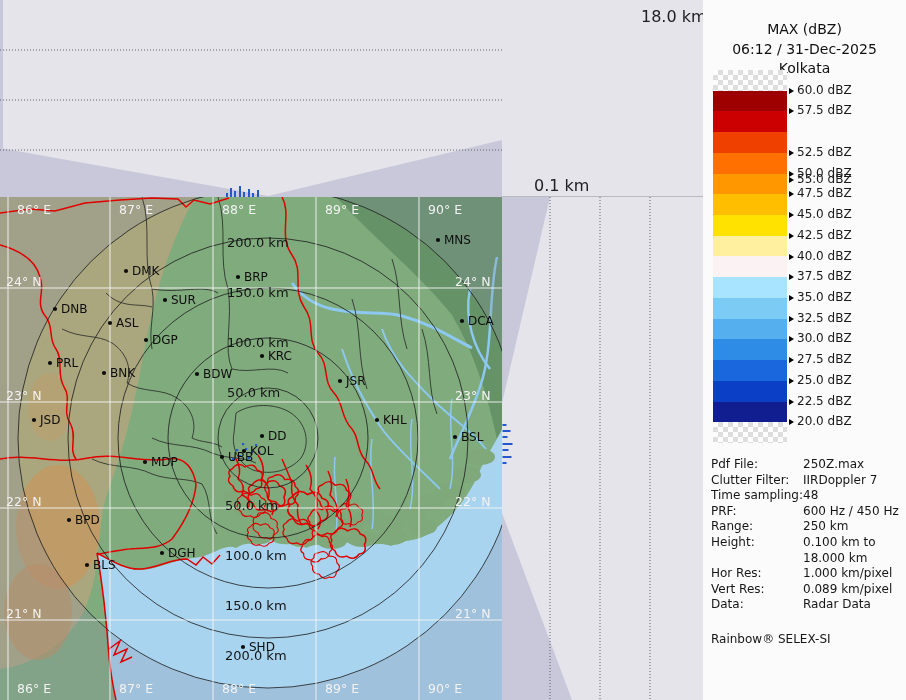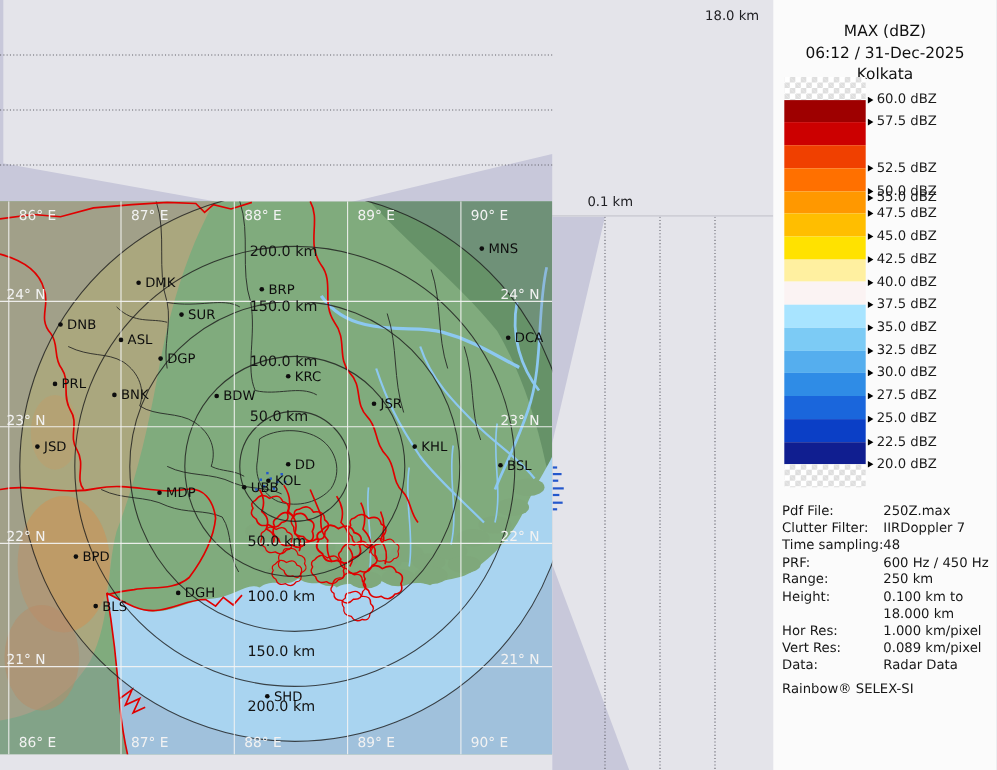--- a/index.html
+++ b/index.html
@@ -1,43 +1,43 @@
 <!DOCTYPE html>
 <html><head>
 <meta charset="utf-8">
 <style>
   html,body{margin:0;padding:0}
   body{width:906px;height:700px;overflow:hidden;background:#e4e4ea;font-family:"DejaVu Sans",sans-serif}
   .stage{position:relative;width:906px;height:700px}
   .top-strip{position:absolute;left:0;top:0;width:703px;height:197px;background:#e4e4ea}
   .right-strip{position:absolute;left:502px;top:197px;width:201px;height:503px;background:#e4e4ea}
-  .map-panel{position:absolute;left:0;top:183px;width:446px;height:503px}
+  .map-panel{position:absolute;left:0;top:197px;width:446px;height:503px}
   svg{display:block}
   svg text{font-family:"DejaVu Sans",sans-serif}
-  .axis-label{position:absolute;font-size:12px;color:#202024;white-space:nowrap}
+  .axis-label{position:absolute;font-size:16px;color:#202024;white-space:nowrap}
   #label-maxheight{left:641px;top:7px}
   #label-minheight{left:534px;top:176px}
 
   
   .legend{position:absolute;left:703px;top:0;width:203px;height:700px;background:#fbfbfb;color:#101010}
   .legend-header{padding-top:20px;text-align:center;font-size:14px;line-height:19.5px}
   .color-bar{position:absolute;left:10px;top:70px;width:74px;height:373px;display:flex;flex-direction:column}
   .band{width:100%;flex:1}
   .checker{background-color:#fff;background-image:
      linear-gradient(45deg,#dedede 25%,transparent 25%,transparent 75%,#dedede 75%),
      linear-gradient(45deg,#dedede 25%,transparent 25%,transparent 75%,#dedede 75%);
      background-position:0 0,5px 5px;background-size:10px 10px}
   .scale-label{position:absolute;left:86px;font-size:12px;color:#1a1a1a;white-space:nowrap}
   .scale-label .arr{display:inline-block;width:0;height:0;border-left:5px solid #000;
      border-top:3.5px solid transparent;border-bottom:3.5px solid transparent;margin-right:3px}
   .meta{position:absolute;left:8px;top:457px;width:192px;font-size:12px;color:#161616}
   .meta-row{display:flex;line-height:15.6px}
   .meta-label{min-width:92px;flex:none}
   .meta-value{flex:1;white-space:nowrap}
-  .meta-footer{margin-top:5px;line-height:16px}
+  .meta-footer{margin-top:18px;line-height:16px}
 
   
   .grid{stroke:#f4f4f4;stroke-width:1;opacity:.92}
   .gridlab{fill:#f2f2f2;font-size:12.5px}
   .ring{fill:none;stroke:#1c1c1c;stroke-width:1;opacity:.8}
   .ringlab{fill:#141414;font-size:13px}
   .citylab{fill:#0d0d0d;font-size:12px}
 </style>
 </head>
 <body>

